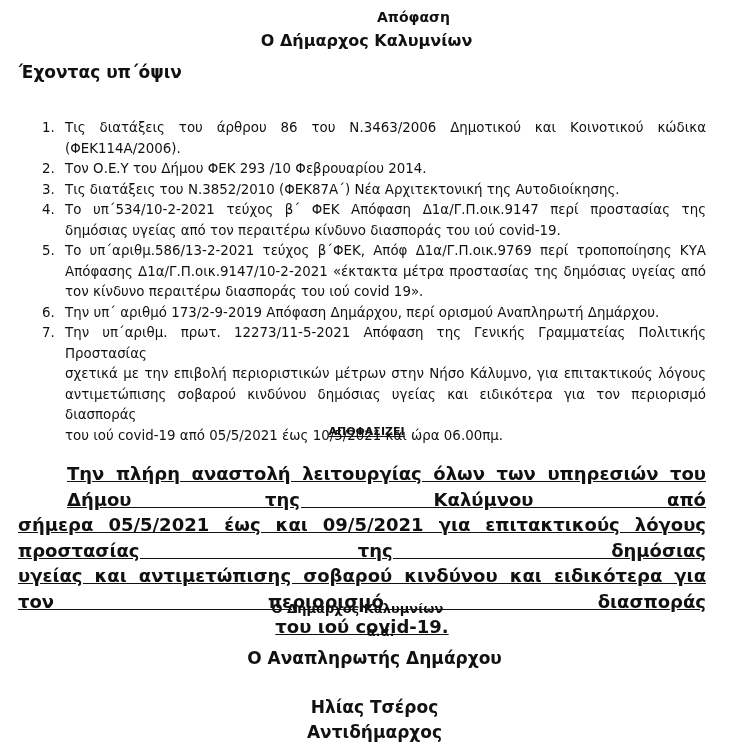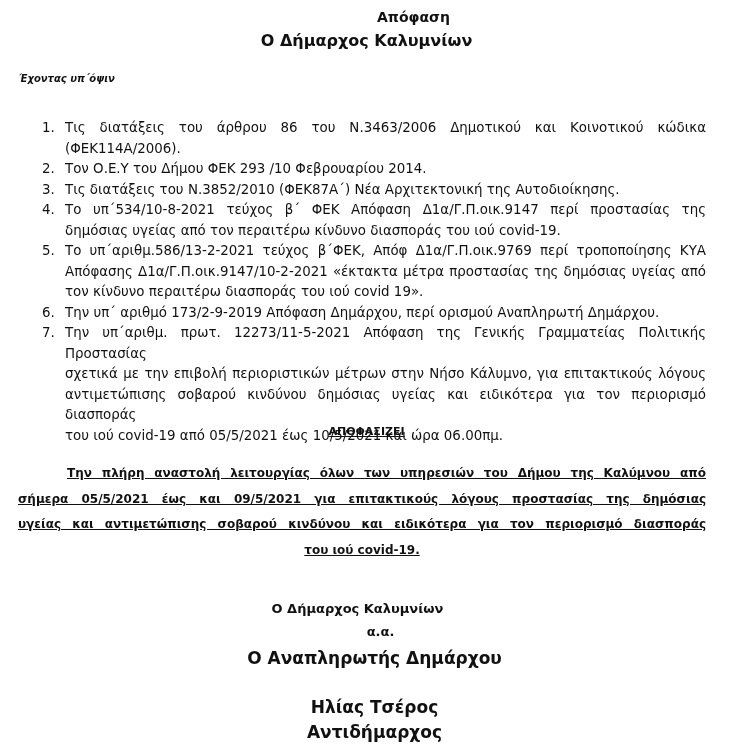--- a/index.html
+++ b/index.html
@@ -31,25 +31,24 @@
       font-size: 14px;
       margin-left: 47px;
     }
     .subtitle {
       font-weight: bold;
       font-size: 16px;
     }
     .considering {
       position: absolute;
       left: 19px;
-      top: 73px;
+      top: 62px;
       font-weight: bold;
-      font-size: 10px;
+      font-size: 17px;
       white-space: nowrap;
-      font-style: italic;
     }
     .list {
       position: absolute;
       left: 0;
       top: 118px;
       width: 733px;
       margin: 0;
       padding: 0;
       list-style: none;
     }
@@ -80,21 +79,21 @@
       top: 425px;
       font-weight: bold;
       font-size: 11px;
       text-decoration: underline;
     }
     .decision {
       position: absolute;
       left: 18px;
       width: 688px;
       font-weight: bold;
-      font-size: 12px;
+      font-size: 18px;
       line-height: 25.5px;
       text-decoration: underline;
     }
     .decision .line {
       display: block;
       white-space: nowrap;
       text-align: center;
     }
     .decision .line.j {
       text-align: justify;
@@ -132,21 +131,21 @@
     <li>
       <span class="num">2.</span>
       <span class="line">Τον Ο.Ε.Υ του Δήμου ΦΕΚ  293 /10 Φεβρουαρίου 2014.</span>
     </li>
     <li>
       <span class="num">3.</span>
       <span class="line">Τις διατάξεις του  Ν.3852/2010 (ΦΕΚ87Α΄) Νέα Αρχιτεκτονική της Αυτοδιοίκησης.</span>
     </li>
     <li>
       <span class="num">4.</span>
-      <span class="line j">Το υπ΄534/10-8-2021 τεύχος β΄ ΦΕΚ Απόφαση Δ1α/Γ.Π.οικ.9147 περί προστασίας της</span>
+      <span class="line j">Το υπ΄534/10-2-2021 τεύχος β΄ ΦΕΚ Απόφαση Δ1α/Γ.Π.οικ.9147 περί προστασίας της</span>
       <span class="line">δημόσιας υγείας από τον περαιτέρω κίνδυνο διασποράς του ιού covid-19.</span>
     </li>
     <li>
       <span class="num">5.</span>
       <span class="line j">Το υπ΄αριθμ.586/13-2-2021 τεύχος β΄ΦΕΚ, Απόφ Δ1α/Γ.Π.οικ.9769 περί τροποποίησης ΚΥΑ</span>
       <span class="line j">Απόφασης Δ1α/Γ.Π.οικ.9147/10-2-2021 «έκτακτα μέτρα προστασίας της δημόσιας υγείας από</span>
       <span class="line">τον κίνδυνο περαιτέρω διασποράς του ιού covid 19».</span>
     </li>
     <li>
       <span class="num">6.</span>

